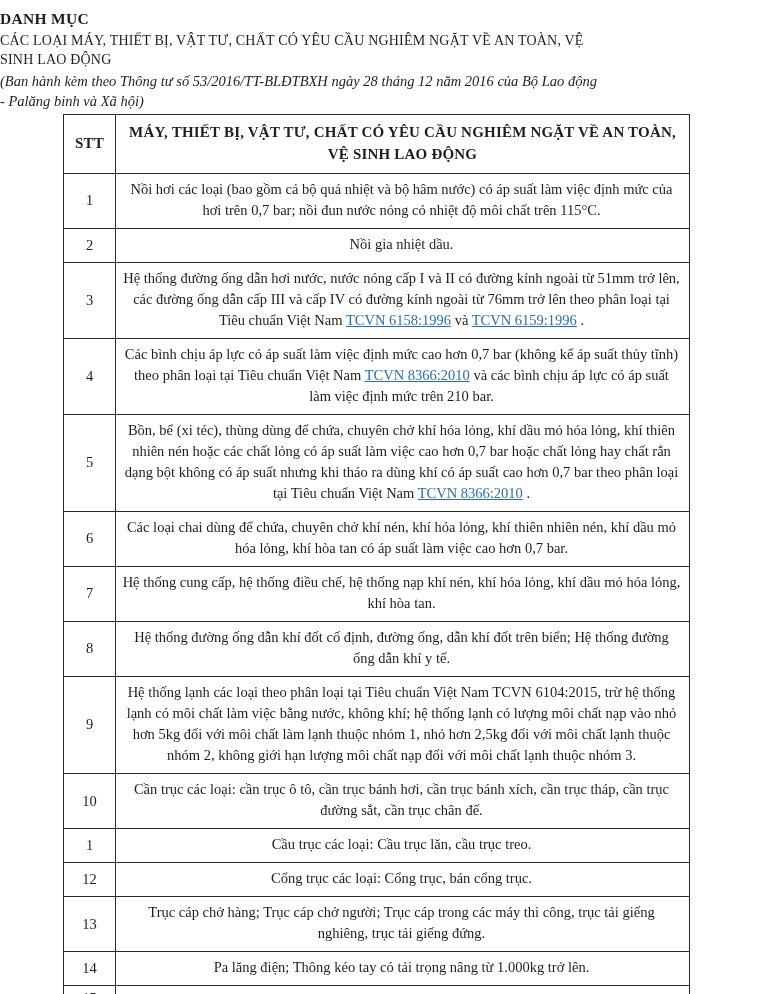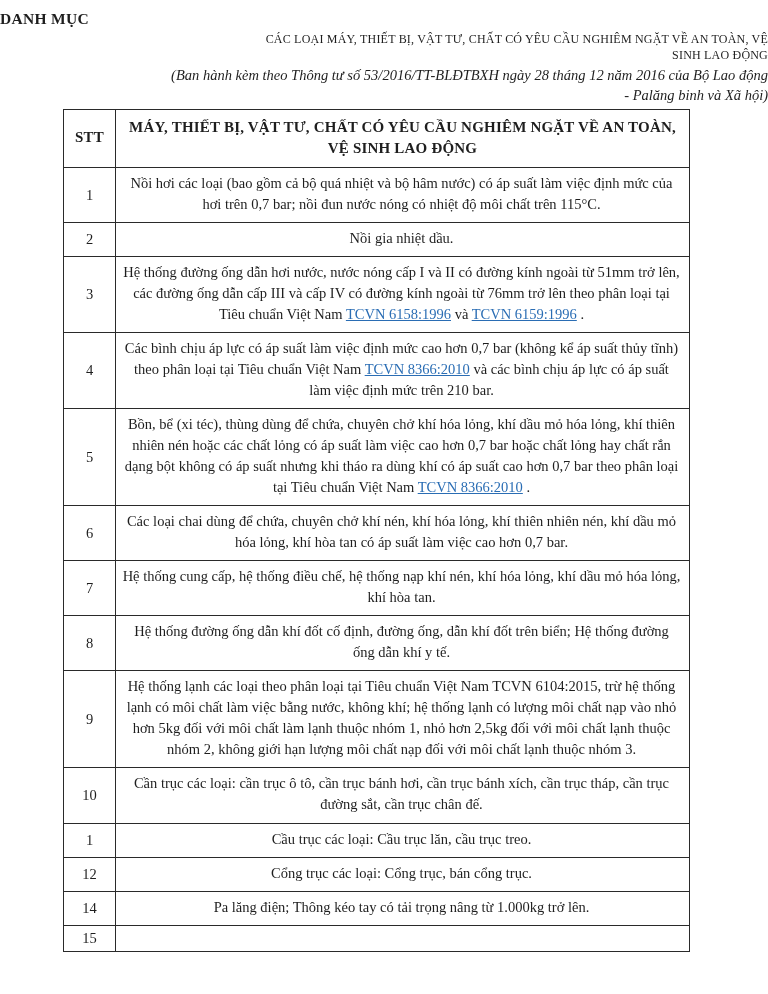--- a/index.html
+++ b/index.html
@@ -16,28 +16,28 @@
     width: 768px;
   }
   .doc-title {
     text-align: left;
     font-weight: bold;
     font-size: 15.5px;
     line-height: 1.35;
     letter-spacing: 0.3px;
   }
   .doc-subtitle {
-    text-align: right;
-    font-size: 12px;
+    text-align: left;
+    font-size: 14px;
     line-height: 1.38;
     margin-top: 1px;
     letter-spacing: 0.2px;
   }
   .doc-note {
-    text-align: right;
+    text-align: left;
     font-style: italic;
     font-size: 14.5px;
     line-height: 1.4;
     margin-top: 1px;
     margin-bottom: 3px;
   }
   table.list-table {
     border-collapse: collapse;
     table-layout: fixed;
     width: 627px;
@@ -146,20 +146,24 @@
         </tr>
         <tr>
           <td class="stt">1</td>
           <td class="content"><span>Cầu trục các loại: Cầu trục lăn, cầu trục treo.</span></td>
         </tr>
         <tr>
           <td class="stt">12</td>
           <td class="content"><span>Cổng trục các loại: Cổng trục, bán cổng trục.</span></td>
         </tr>
         <tr>
+          <td class="stt">13</td>
+          <td class="content"><span>Trục cáp chở hàng; Trục cáp chở người; Trục cáp trong các máy thi công, trục tải giếng nghiêng, trục tải giếng đứng.</span></td>
+        </tr>
+        <tr>
           <td class="stt">14</td>
           <td class="content"><span>Pa lăng điện; Thông kéo tay có tải trọng nâng từ 1.000kg trở lên.</span></td>
         </tr>
         <tr>
           <td class="stt">15</td>
           <td class="content"></td>
         </tr>
       </tbody>
   </table>
 

